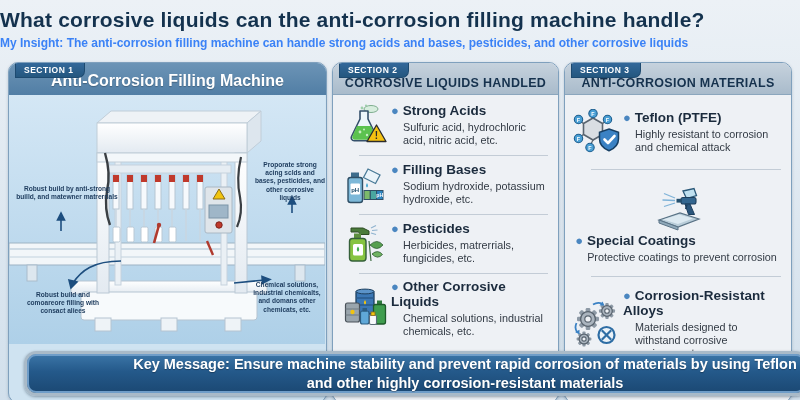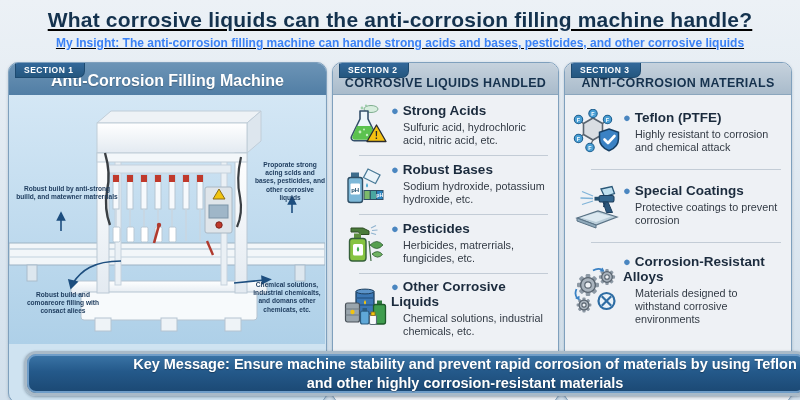--- a/index.html
+++ b/index.html
@@ -1,21 +1,21 @@
 <!DOCTYPE html>
 <html><head>
 <meta charset="utf-8">
 <style>
   html,body{margin:0;padding:0;}
   body{
     width:800px;height:400px;overflow:hidden;position:relative;
     font-family:"Liberation Sans","DejaVu Sans",sans-serif;
     background:linear-gradient(180deg,#ecf1f6 0%,#dde7f0 55%,#d2e0ec 100%);
   }
-  .hdr{position:absolute;left:0;top:0;width:800px;text-align:center;text-decoration:underline;}
+  .hdr{position:absolute;left:0;top:0;width:800px;}
   .hdr .title{margin-top:8px;font-size:21px;font-weight:bold;color:#14324e;letter-spacing:.2px;}
   .hdr .subtitle{margin-top:4px;font-size:12px;font-weight:600;color:#3b82f6;}
   .panel{
     position:absolute;top:62px;height:341px;border:1.5px solid #7fa0bd;border-radius:10px;
     overflow:hidden;box-sizing:border-box;background:#eef1f5;
     box-shadow:0 1px 3px rgba(40,70,100,.25);
   }
   #panel1{left:8px;width:319px;background:#cfe3f1;}
   #panel2{left:332px;width:227px;}
   #panel3{left:564px;width:228px;}
@@ -206,21 +206,21 @@
           <rect x="6" y="15.5" width="14.5" height="25" rx="2.5" fill="#7db8d8" stroke="#2f4f66" stroke-width="1.4"></rect>
           <rect x="8.5" y="21.5" width="9.5" height="11" rx="1" fill="#ffffff"></rect>
           <text x="13.2" y="29.5" font-size="6" font-weight="bold" fill="#20506e" text-anchor="middle" font-family="Liberation Sans,sans-serif">pH</text>
           <rect x="22" y="28.5" width="6.3" height="9" fill="#7cb96a" stroke="#2f4f66" stroke-width="1"></rect>
           <rect x="28.3" y="28.5" width="6.3" height="9" fill="#49a7a0" stroke="#2f4f66" stroke-width="1"></rect>
           <rect x="34.6" y="28.5" width="6.4" height="9" fill="#2e86c1" stroke="#2f4f66" stroke-width="1"></rect>
           <text x="37.8" y="35.2" font-size="5.2" font-weight="bold" fill="#ffffff" text-anchor="middle" font-family="Liberation Sans,sans-serif">pH</text>
         </svg>
       </div>
       <div class="itxt">
-        <div class="ititle"><span class="bullet">●</span><span>Robust Bases</span></div>
+        <div class="ititle"><span class="bullet">●</span><span>Filling Bases</span></div>
         <div class="idesc">Sodium hydroxide, potassium hydroxide, etc.</div>
       </div>
     </div>
     <div class="div"></div>
 
     <div class="item">
       <div class="icon">
         <svg width="46" height="46" viewBox="0 0 46 46">
           <path d="M9,7 h12 l6,3 v3.5 h-8.5 l-2,-2.5 H9 Z" fill="#4a7b3a" stroke="#2e4d24" stroke-width="1"></path>
           <g stroke="#8fb3cf" stroke-width="1.2">
@@ -310,21 +310,21 @@
           <path d="M31.5,30.5 l3.5,3.5 l6.5,-7" stroke="#ffffff" stroke-width="2.6" fill="none" stroke-linecap="round" stroke-linejoin="round"></path>
         </svg>
       </div>
       <div class="itxt">
         <div class="ititle"><span class="bullet">●</span><span>Teflon (PTFE)</span></div>
         <div class="idesc">Highly resistant to corrosion and chemical attack</div>
       </div>
     </div>
     <div class="div"></div>
 
-    <div class="item" style="padding-top:12px;padding-bottom:12px;">
+    <div class="item" style="padding-top:12px;padding-bottom:12px;flex-direction:column;">
       <div class="icon">
         <svg width="48" height="48" viewBox="0 0 48 48">
           <polygon points="4,36 25,29 44,35 23,43" fill="#b9cdd9" stroke="#5a7386" stroke-width="1.2"></polygon>
           <polygon points="4,36 23,43 23,46 4,39" fill="#8fa9ba" stroke="#5a7386" stroke-width="1"></polygon>
           <polygon points="8,35.5 24,30.5 38,34.5 23,40" fill="#dce9f1"></polygon>
           <path d="M28,7 l11,-2.5 l2.5,7 l-10,3 Z" fill="#bfe0f0" stroke="#2a5878" stroke-width="1.3"></path>
           <rect x="26" y="13.5" width="15" height="6.5" rx="2" fill="#33668f" stroke="#1d3f5e" stroke-width="1.1"></rect>
           <rect x="21.5" y="14.8" width="5" height="3.8" fill="#24506f"></rect>
           <path d="M35,20 l4.5,10.5 h-6 l-3.5,-10.5 Z" fill="#2b567c" stroke="#1d3f5e" stroke-width="1"></path>
           <line x1="32" y1="21" x2="30.5" y2="25" stroke="#1d3f5e" stroke-width="1.4"></line>

